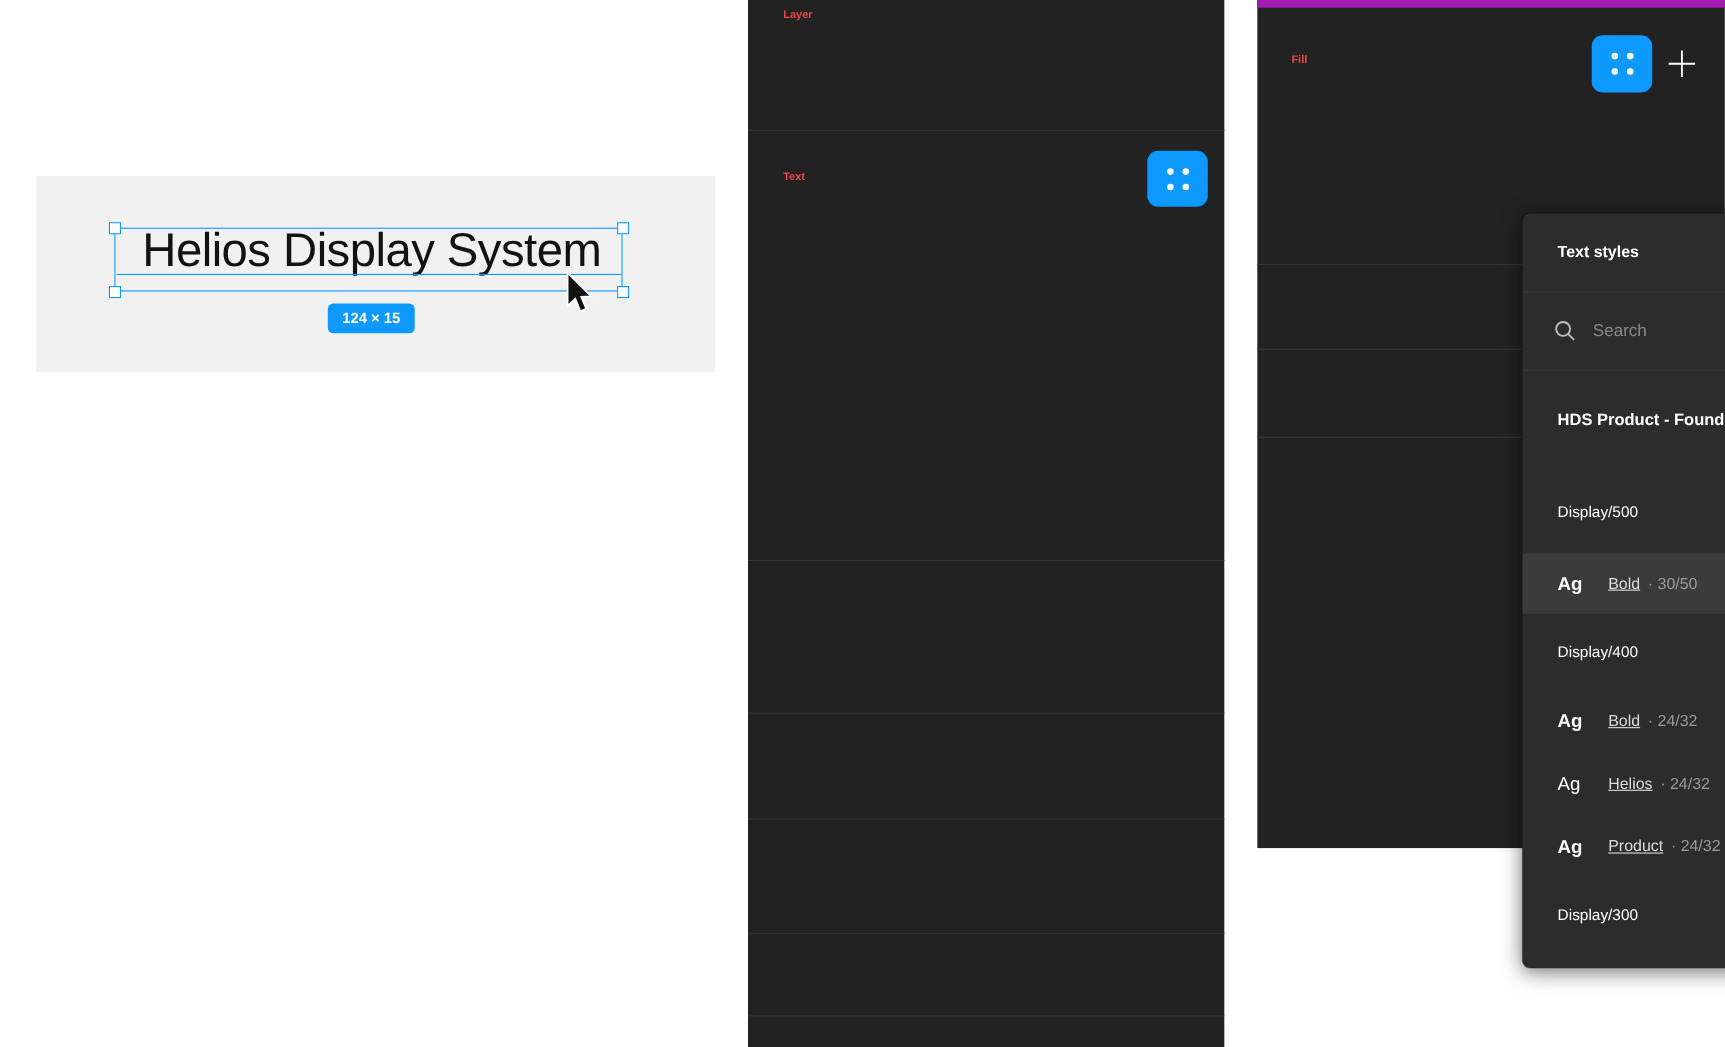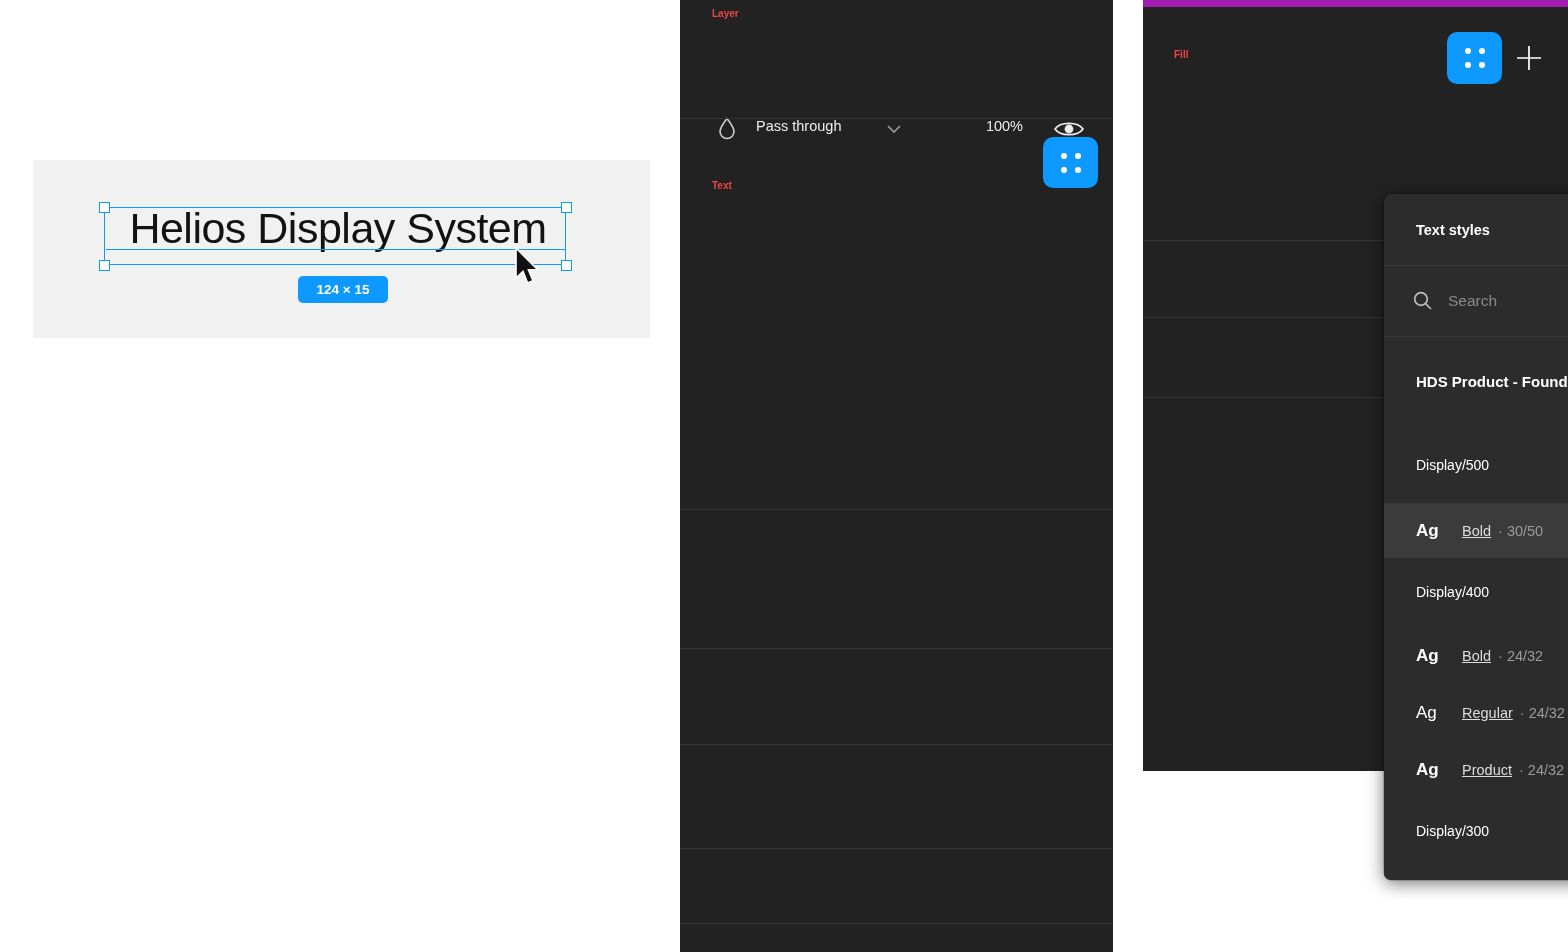--- a/index.html
+++ b/index.html
@@ -11,21 +11,21 @@
   .canvas-card { left:33px; top:160px; width:617px; height:178px; background:#f1f1f2; }
   .sel-rect { left:104px; top:207px; width:462px; height:58px; border:1.5px solid #0d99ff; }
   .sel-baseline { left:106px; top:249px; width:459px; height:0; border-top:1.5px solid #0d99ff; }
   .handle { width:11px; height:11px; background:#fff; border:1.5px solid #0d99ff; }
   .h-tl { left:99px;  top:202px; }
   .h-tr { left:561px; top:202px; }
   .h-bl { left:99px;  top:260px; }
   .h-br { left:561px; top:260px; }
   .canvas-text { left:113px; top:204px; width:450px; text-align:center; font-size:43px;
                  letter-spacing:-0.5px; color:#121212; white-space:nowrap; }
-  .size-badge { left:298px; top:276px; width:90px; height:27px; background:#0d99ff; border-radius:5px;
+  .size-badge { left:298px; top:276px; width:79px; height:27px; background:#0d99ff; border-radius:5px;
                 color:#fff; font-size:13.5px; font-weight:700; display:flex; align-items:center; justify-content:center; }
   .cursor-svg { left:514px; top:247px; }
 
   
   .col { top:0; background:#222222; }
   .col-mid { left:680px; width:433px; height:952px; }
   .col-right { left:1143px; width:425px; height:771px; border-top:7px solid #a21caf; }
   .back-div { left:0; width:100%; height:0; border-top:1px solid #343434; z-index:1; }
 
   .sect-title { color:#ef4444; font-size:10px; font-weight:700; }
@@ -33,21 +33,21 @@
   
   .layer-title { left:32px; top:8px; }
   .blend-row { left:0; top:52px; width:433px; height:50px; }
   .droplet-icon { left:37px; top:64px; }
   .blend-label { left:76px; top:66px; color:#ececec; font-size:14.5px; }
   .chevron-icon { left:206px; top:72px; }
   .opacity-label { left:288px; top:66px; width:55px; text-align:right; color:#ececec; font-size:14.5px; }
   .eye-icon { left:373px; top:66px; }
   .layer-div { top:118px; }
 
-  .text-title { left:32px; top:156px;margin-top:24px; }
+  .text-title { left:32px; top:156px; }
   .style-btn { width:55px; height:51px; background:#0d99ff; border-radius:10px;
                display:flex; align-items:center; justify-content:center; z-index:2; }
   .text-style-btn { left:363px; top:137px; }
   .dots { display:grid; grid-template-columns:6px 6px; grid-template-rows:6px 6px; gap:8px; }
   .dots i { width:6px; height:6px; border-radius:50%; background:#fff; }
 
   .export-row { left:0; top:852px; width:433px; height:50px; z-index:1; }
   .bottom-div { top:923px; }
 
   
@@ -97,34 +97,20 @@
 <div class="abs handle h-bl"></div>
 <div class="abs handle h-br"></div>
 <div class="abs size-badge" style="background: rgb(13, 153, 255);">124 × 15</div>
 <svg class="abs cursor-svg" width="28" height="40" viewBox="0 0 28 40">
   <path d="M2 1 L2 31 L9 24.5 L13.6 36 L19 33.8 L14.4 22.8 L23.5 22.5 Z" fill="#111" stroke="#fff" stroke-width="1.6"></path>
 </svg>
 
 <div class="abs col col-mid">
 
   <div class="abs sect-title layer-title">Layer</div>
-  <div class="abs blend-row">
-    <svg class="abs droplet-icon" width="20" height="24" viewBox="0 0 20 24">
-      <path d="M10 2.5 C10 2.5 3 11.5 3 15.5 a7 7 0 0 0 14 0 C17 11.5 10 2.5 10 2.5 Z" fill="none" stroke="#cfcfcf" stroke-width="1.6"></path>
-    </svg>
-    <div class="abs blend-label">Pass through</div>
-    <svg class="abs chevron-icon" width="16" height="10" viewBox="0 0 16 10">
-      <path d="M2 2 L8 8 L14 2" fill="none" stroke="#9a9a9a" stroke-width="1.7"></path>
-    </svg>
-    <div class="abs opacity-label">100%</div>
-    <svg class="abs eye-icon" width="32" height="22" viewBox="0 0 32 22">
-      <path d="M2 11 C7 3.5 25 3.5 30 11 C25 18.5 7 18.5 2 11 Z" fill="none" stroke="#ececec" stroke-width="1.7"></path>
-      <circle cx="16" cy="11" r="4.4" fill="#ececec"></circle>
-    </svg>
-  </div>
   <div class="abs back-div layer-div"></div>
 
   <div class="abs sect-title text-title">Text</div>
   <div class="abs style-btn text-style-btn" style="background: rgb(13, 153, 255);">
     <span class="dots">
         <i></i>
         <i></i>
         <i></i>
         <i></i>
       </span>
@@ -165,21 +151,21 @@
 
       <div class="grp-label g400">Display/400</div>
       <div class="ts-rows">
         <div class="ts-row">
           <span class="ag w700">Ag</span>
           <span class="ts-name">Bold</span>
           <span class="ts-val">· 24/32</span>
         </div>
         <div class="ts-row">
           <span class="ag w400">Ag</span>
-          <span class="ts-name">Regular</span>
+          <span class="ts-name">Helios</span>
           <span class="ts-val">· 24/32</span>
         </div>
         <div class="ts-row">
           <span class="ag w600">Ag</span>
           <span class="ts-name">Product</span>
           <span class="ts-val">· 24/32</span>
         </div>
       </div>
 
       <div class="grp-label g300">Display/300</div>

